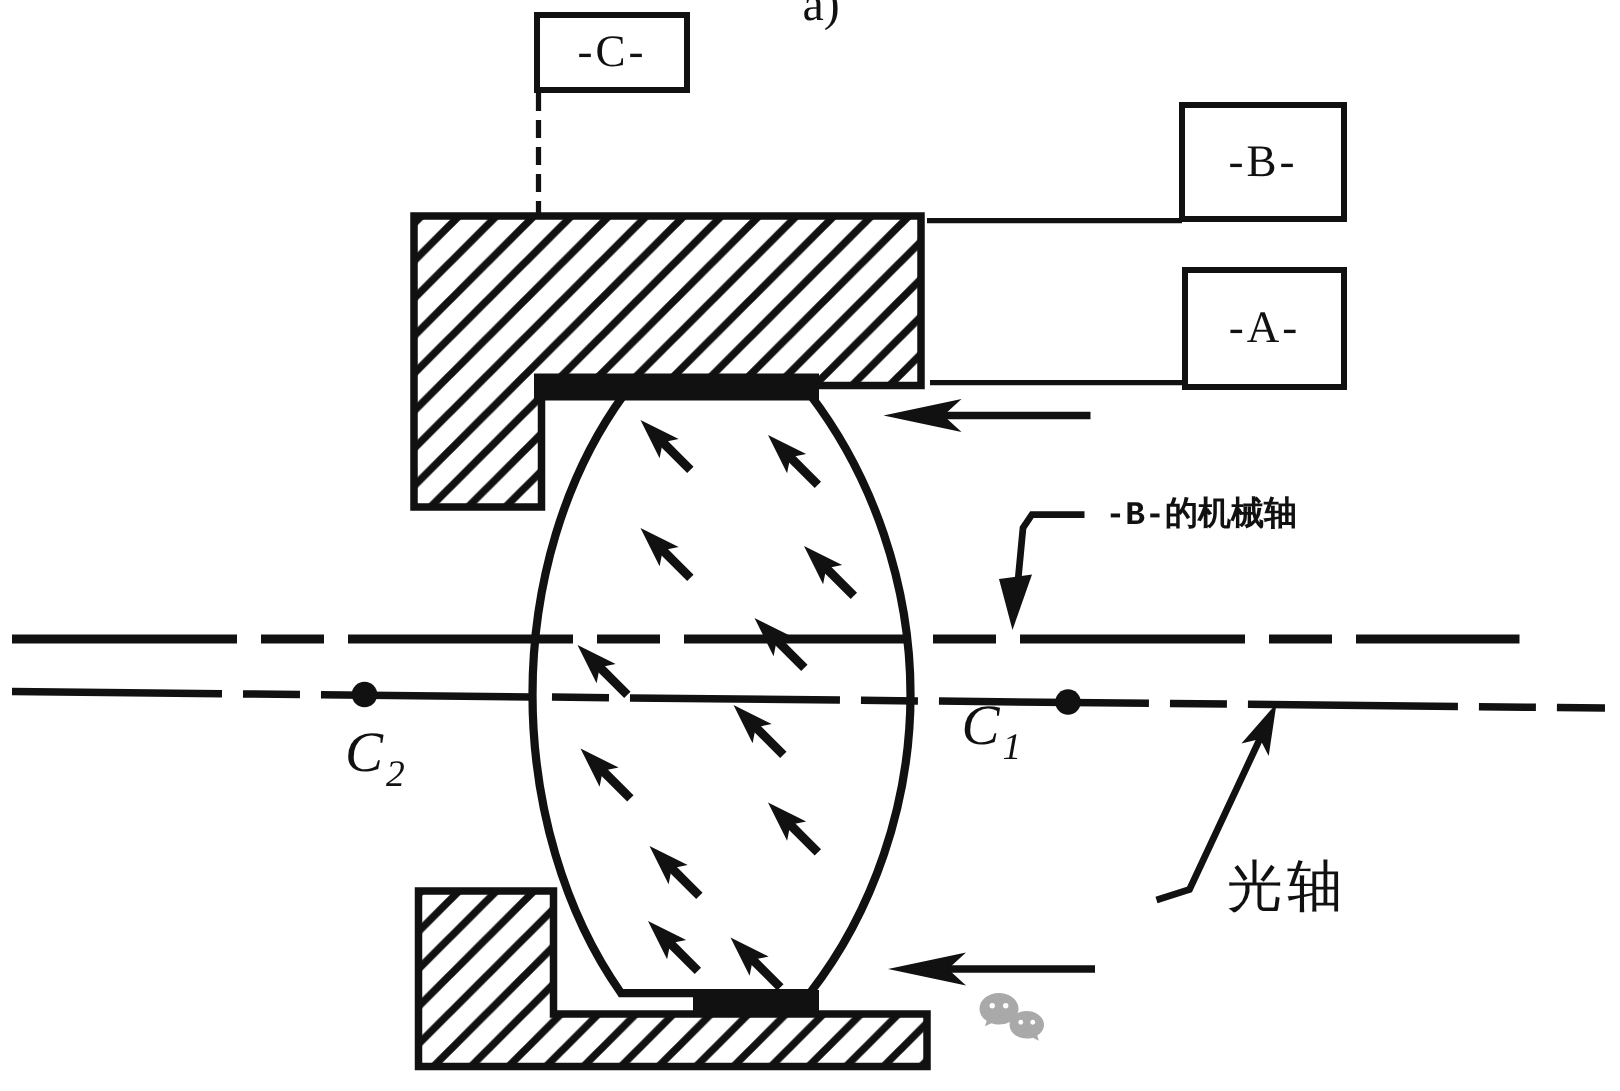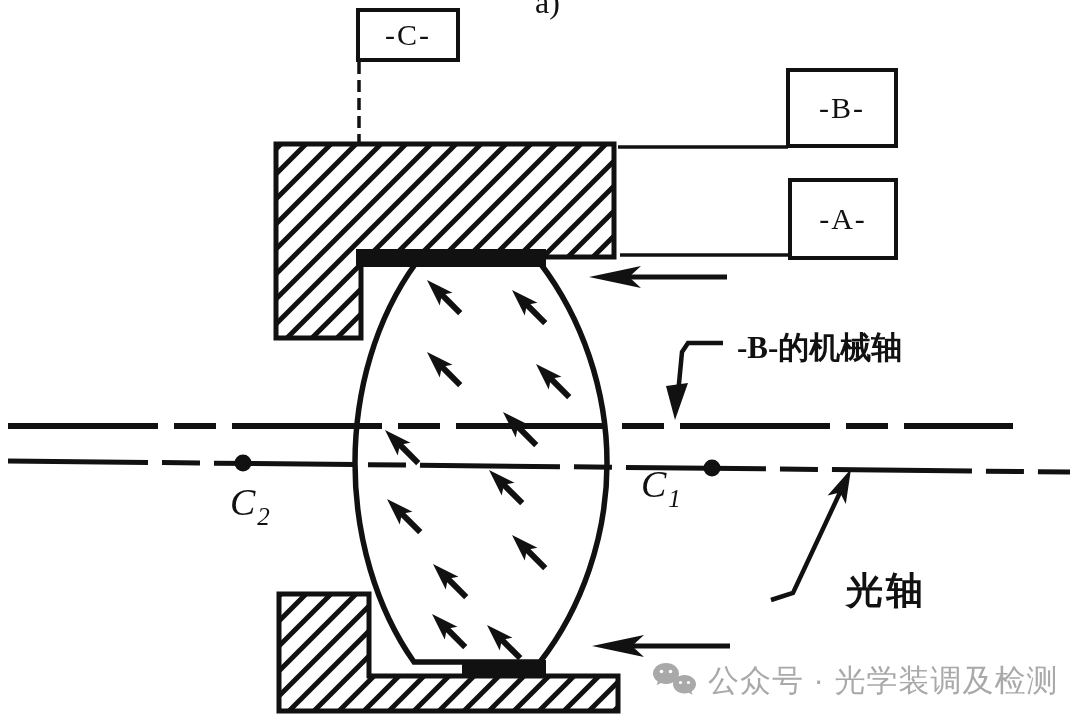--- a/index.html
+++ b/index.html
@@ -17,22 +17,22 @@
     position:absolute;
     border:4px solid #111;
     display:flex;align-items:center;justify-content:center;
     font-size:30px;letter-spacing:2px;
     background:#fff;
     font-family:"Liberation Serif", serif;
   }
   .caption{font-size:32px;}
   .center-label{font-size:38px;font-style:italic;}
   .center-label .sub{font-size:25px;vertical-align:-10px;margin-left:2px;}
-  .axis-label{font-weight:700;font-size:31px;font-family:Liberation Serif, serif;}
-  .optical-axis-label{font-weight:700;font-size:37px;letter-spacing:3px;margin-left:28px;}
+  .axis-label{font-weight:700;font-size:22px;font-family:Liberation Mono, monospace;}
+  .optical-axis-label{font-weight:400;font-size:37px;letter-spacing:3px;}
   .watermark{
     display:flex;align-items:center;gap:10px;
     color:#a9a9a9;
     font-family:"Liberation Sans", sans-serif;
     font-size:31px;letter-spacing:1px;
   }
 </style>
 </head>
 <body>
 
@@ -130,16 +130,15 @@
 
   <div class="overlay watermark" style="left:652px; top:660px;">
     <svg width="46" height="40" viewBox="0 0 46 40">
       <path d="M14 2 C6.8 2 1 6.7 1 12.5 C1 15.8 2.9 18.7 5.8 20.6 L4.6 24.2 L8.9 22.1 C10.4 22.6 12.2 23 14 23 C21.2 23 27 18.3 27 12.5 C27 6.7 21.2 2 14 2 Z" fill="#a9a9a9"></path>
       <circle cx="9.5" cy="10.5" r="1.8" fill="#ffffff"></circle>
       <circle cx="18.5" cy="10.5" r="1.8" fill="#ffffff"></circle>
       <path d="M32.5 14 C26.2 14 21 18.1 21 23.2 C21 28.3 26.2 32.4 32.5 32.4 C33.9 32.4 35.3 32.2 36.6 31.8 L40.6 33.8 L39.5 30.4 C42.2 28.7 44 26.1 44 23.2 C44 18.1 38.8 14 32.5 14 Z" fill="#a9a9a9"></path>
       <circle cx="28.5" cy="21.5" r="1.6" fill="#ffffff"></circle>
       <circle cx="36.5" cy="21.5" r="1.6" fill="#ffffff"></circle>
     </svg>
-    <span>公众号 · 光学装调及检测</span>
   </div>
 
 </div>
 
 </body></html>

